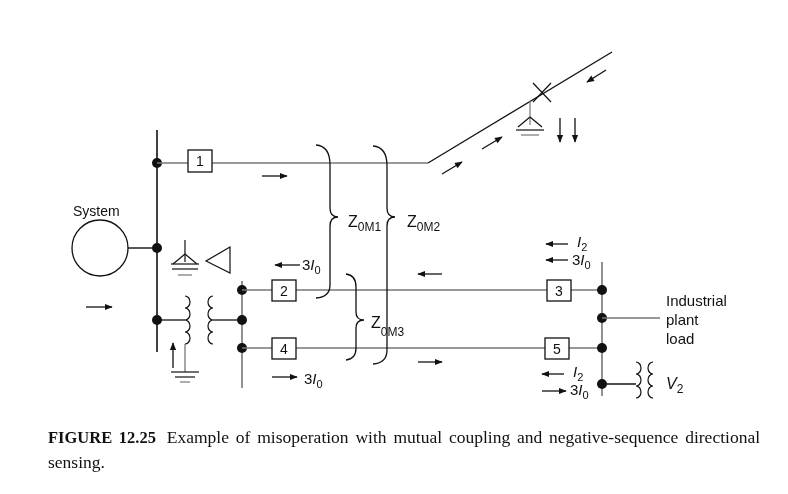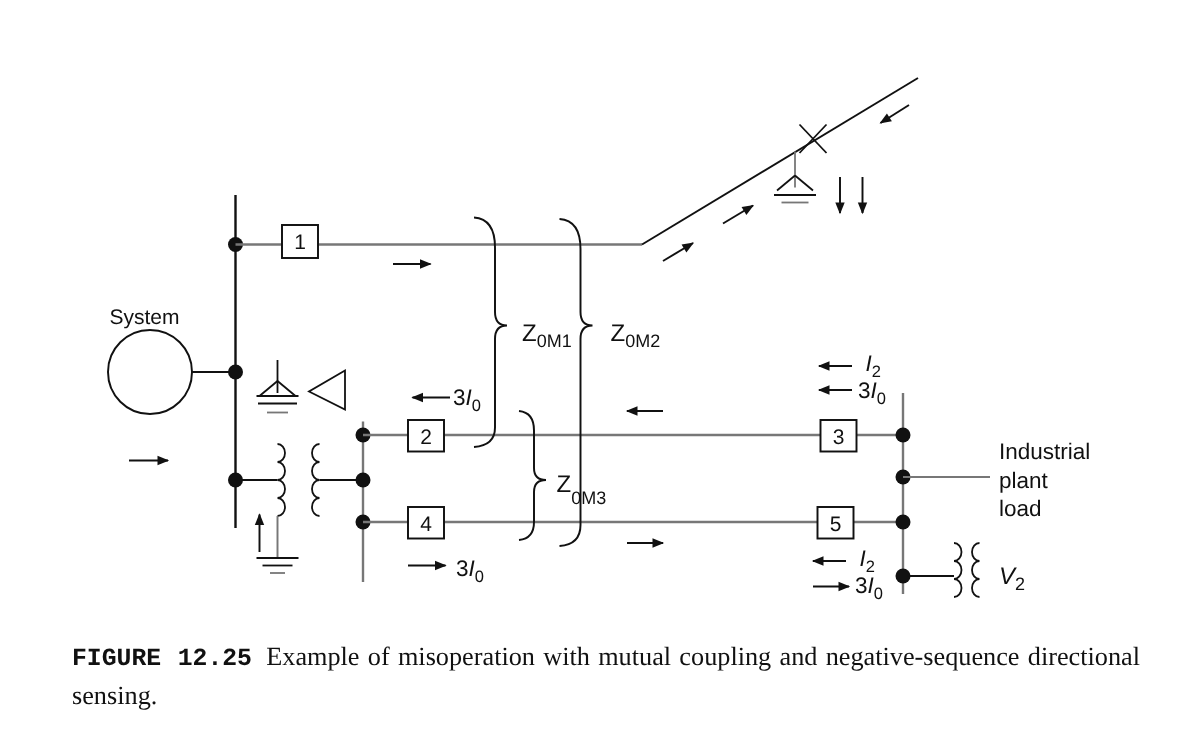--- a/index.html
+++ b/index.html
@@ -4,21 +4,21 @@
 <style>
   html, body { margin: 0; padding: 0; background: #ffffff; }
   body { width: 788px; height: 494px; position: relative; overflow: hidden; }
   #diagram { position: absolute; left: 0; top: 0; }
   svg text { font-family: "Liberation Sans", sans-serif; fill: #111; }
   .caption {
     position: absolute; left: 48px; top: 425px; width: 712px;
     font-family: "Liberation Serif", serif; font-size: 17.5px; line-height: 24px;
     color: #111; text-align: justify; text-align-last: left;
   }
-  .caption .fig-label { font-family: Liberation Mono, monospace; font-weight: bold; font-size: 16.5px; margin-right: 4px; }
+  .caption .fig-label { font-family: Liberation Serif, serif; font-weight: bold; font-size: 16.5px; margin-right: 4px; }
 </style>
 </head>
 <body>
 
 <svg id="diagram" width="788" height="420" viewBox="0 0 788 420" xmlns="http://www.w3.org/2000/svg">
   <defs>
     <marker id="ah" viewBox="0 0 10 10" refX="9" refY="5" markerWidth="7" markerHeight="6" orient="auto-start-reverse">
       <path d="M0,1 L10,5 L0,9 Z" fill="#111"></path>
     </marker>
   </defs>

